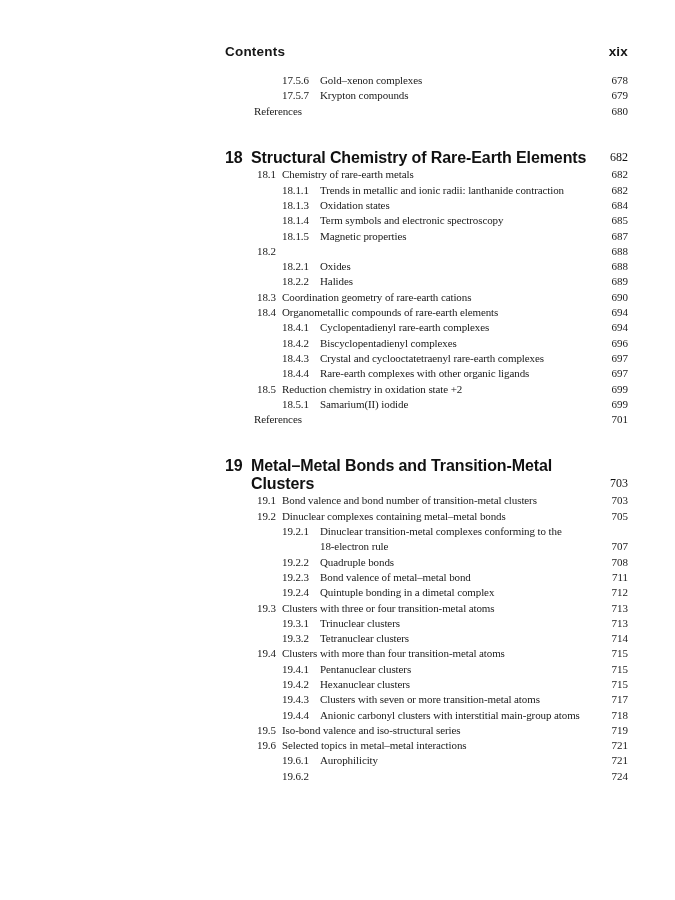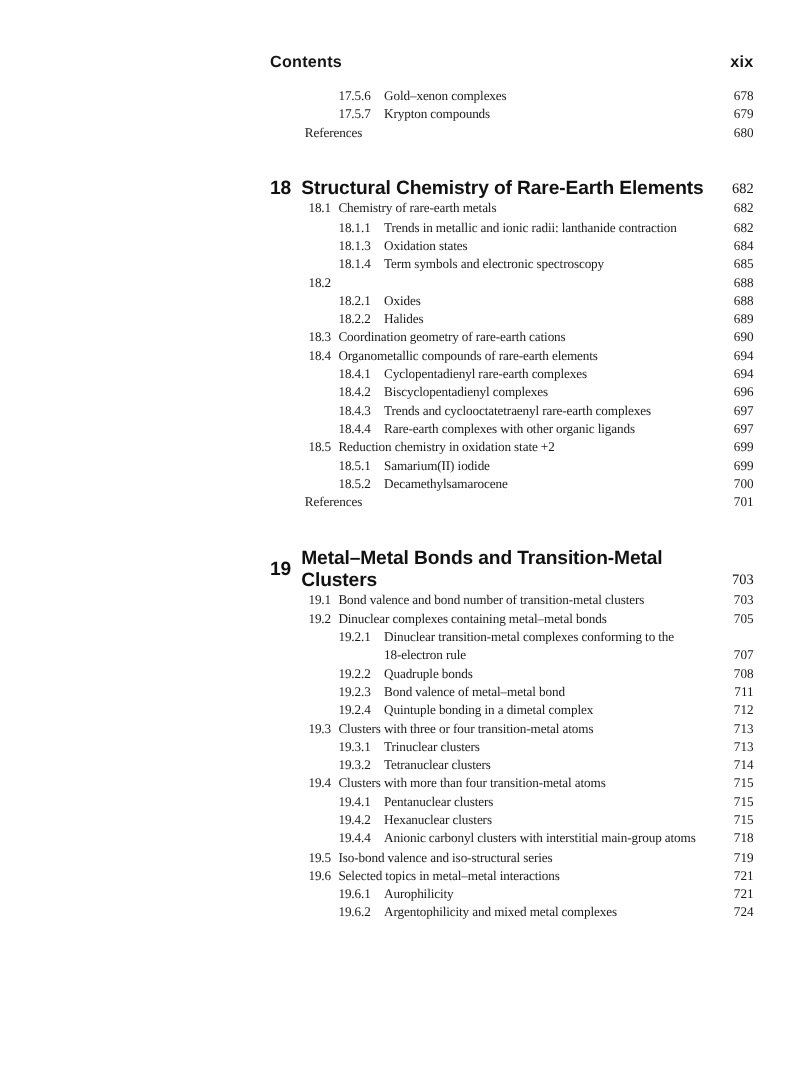--- a/index.html
+++ b/index.html
@@ -51,21 +51,21 @@
   .row.sub1 { padding-left: 32px; }
   .row.sub1 .num { width: 25px; }
   .row.sub2 { padding-left: 57px; }
   .row.sub2 .num { width: 38px; }
   .row.references { padding-left: 29px; }
 
   
   .chead {
     position: relative;
     display: flex;
-    align-items: center;
+    align-items: flex-start;
     padding-right: 34px;
     margin: 30px 0 1px 0;
     font-family: "Liberation Sans", "DejaVu Sans", sans-serif;
     font-weight: 700;
     font-size: 16px;
     line-height: 17.5px;
     letter-spacing: -0.1px;
     color: #111111;
   }
   .chead .num { flex: none; width: 26px; white-space: pre; }
@@ -123,20 +123,25 @@
       <div class="row sub2">
         <span class="num">18.1.3</span>
         <span class="ttl">Oxidation states</span>
         <span class="pg">684</span>
       </div>
       <div class="row sub2">
         <span class="num">18.1.4</span>
         <span class="ttl">Term symbols and electronic spectroscopy</span>
         <span class="pg">685</span>
       </div>
+      <div class="row sub2">
+        <span class="num">18.1.5</span>
+        <span class="ttl">Magnetic properties</span>
+        <span class="pg">687</span>
+      </div>
       <div class="row sub1">
         <span class="num">18.2</span>
         <span class="pg">688</span>
       </div>
       <div class="row sub2">
         <span class="num">18.2.1</span>
         <span class="ttl">Oxides</span>
         <span class="pg">688</span>
       </div>
       <div class="row sub2">
@@ -159,42 +164,37 @@
         <span class="ttl">Cyclopentadienyl rare-earth complexes</span>
         <span class="pg">694</span>
       </div>
       <div class="row sub2">
         <span class="num">18.4.2</span>
         <span class="ttl">Biscyclopentadienyl complexes</span>
         <span class="pg">696</span>
       </div>
       <div class="row sub2">
         <span class="num">18.4.3</span>
-        <span class="ttl">Trends and cyclooctatetraenyl rare-earth complexes</span>
+        <span class="ttl">Crystal and cyclooctatetraenyl rare-earth complexes</span>
         <span class="pg">697</span>
       </div>
       <div class="row sub2">
         <span class="num">18.4.4</span>
         <span class="ttl">Rare-earth complexes with other organic ligands</span>
         <span class="pg">697</span>
       </div>
       <div class="row sub1">
         <span class="num">18.5</span>
         <span class="ttl">Reduction chemistry in oxidation state +2</span>
         <span class="pg">699</span>
       </div>
       <div class="row sub2">
         <span class="num">18.5.1</span>
         <span class="ttl">Samarium(II) iodide</span>
         <span class="pg">699</span>
-      </div>
-      <div class="row sub2">
-        <span class="num">18.5.2</span>
-        <span class="ttl">Decamethylsamarocene</span>
-        <span class="pg">700</span>
       </div>
       <div class="row references">
         <span class="ttl">References</span>
         <span class="pg">701</span>
       </div>
       <div class="chead">
         <span class="num">19</span>
         <span class="ttl">Metal–Metal Bonds and Transition-Metal
 Clusters</span>
         <span class="pg">703</span>
@@ -254,20 +254,25 @@
         <span class="num">19.4.1</span>
         <span class="ttl">Pentanuclear clusters</span>
         <span class="pg">715</span>
       </div>
       <div class="row sub2">
         <span class="num">19.4.2</span>
         <span class="ttl">Hexanuclear clusters</span>
         <span class="pg">715</span>
       </div>
       <div class="row sub2">
+        <span class="num">19.4.3</span>
+        <span class="ttl">Clusters with seven or more transition-metal atoms</span>
+        <span class="pg">717</span>
+      </div>
+      <div class="row sub2">
         <span class="num">19.4.4</span>
         <span class="ttl">Anionic carbonyl clusters with interstitial main-group atoms</span>
         <span class="pg">718</span>
       </div>
       <div class="row sub1">
         <span class="num">19.5</span>
         <span class="ttl">Iso-bond valence and iso-structural series</span>
         <span class="pg">719</span>
       </div>
       <div class="row sub1">
@@ -275,17 +280,16 @@
         <span class="ttl">Selected topics in metal–metal interactions</span>
         <span class="pg">721</span>
       </div>
       <div class="row sub2">
         <span class="num">19.6.1</span>
         <span class="ttl">Aurophilicity</span>
         <span class="pg">721</span>
       </div>
       <div class="row sub2">
         <span class="num">19.6.2</span>
-        <span class="ttl">Argentophilicity and mixed metal complexes</span>
         <span class="pg">724</span>
       </div>
     </div>
 </div>
 
 </body></html>

